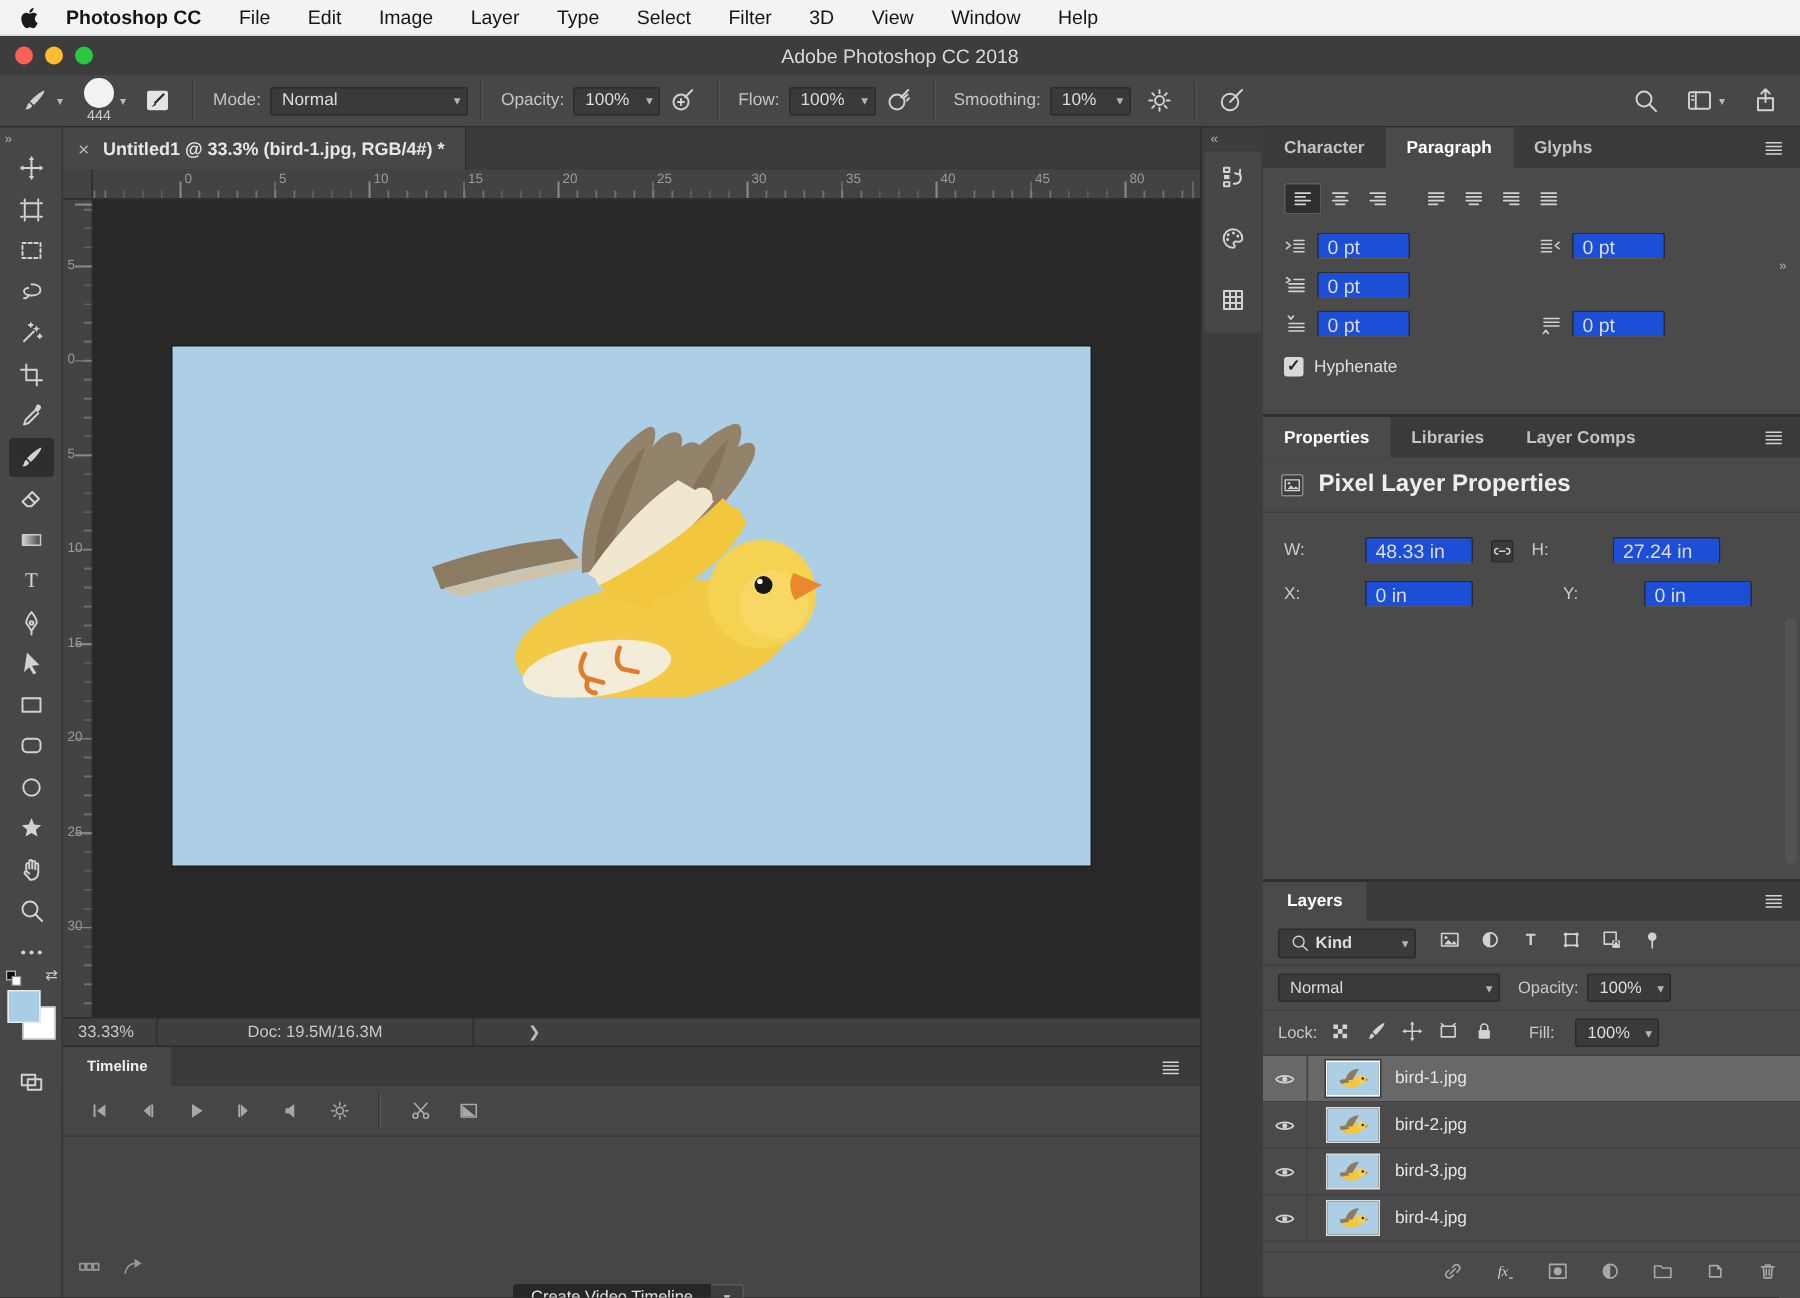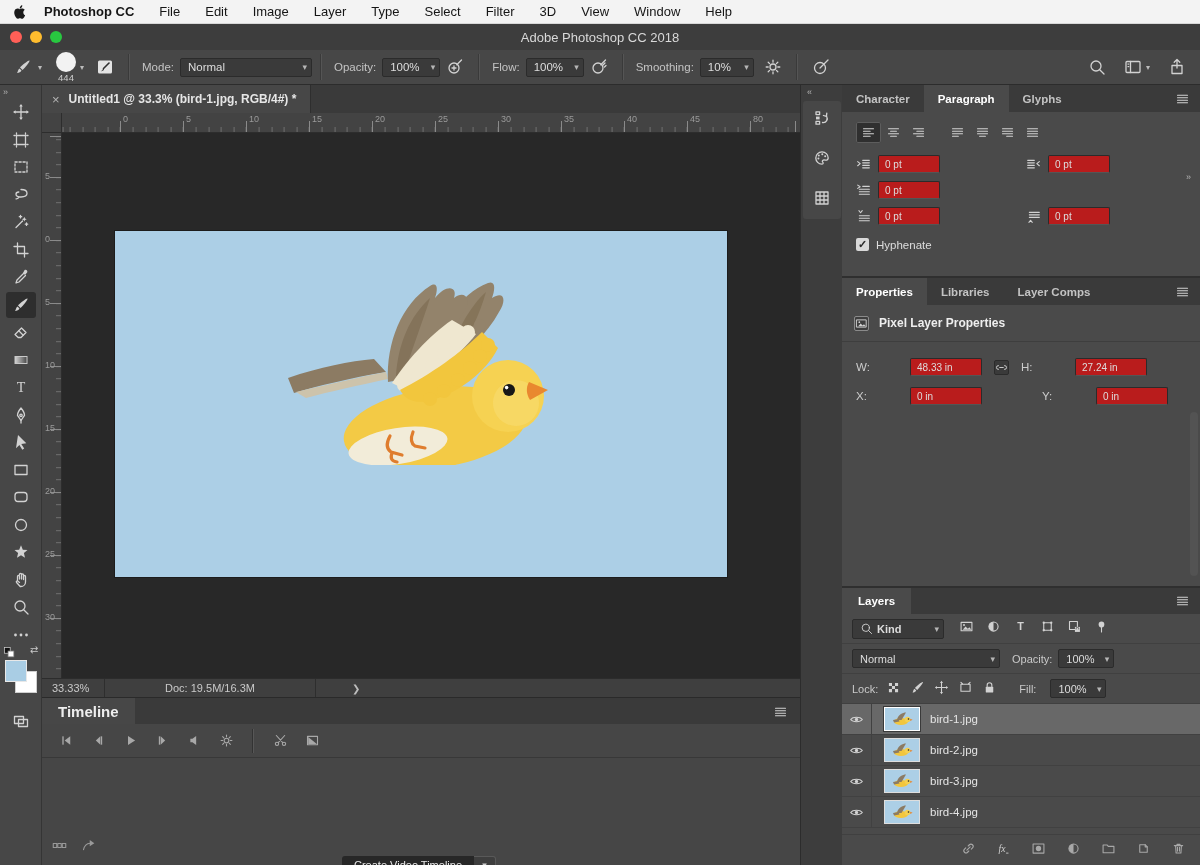--- a/index.html
+++ b/index.html
@@ -72,21 +72,21 @@
   .canvas{position:absolute;left:73px;top:98px;width:612px;height:346px;box-shadow:0 0 0 1px #1c1c1c;}
   .statusbar{height:19px;background:#3f3f3f;border-top:1px solid #2c2c2c;display:flex;align-items:center;
              font-size:11px;color:#c9c9c9;box-sizing:border-box;}
   .zoombox{width:62px;padding-left:10px;box-sizing:border-box;}
   .docbox{width:210px;text-align:center;border-left:1px solid #2e2e2e;border-right:1px solid #2e2e2e;height:100%;line-height:18px;}
   .statchev{margin-left:36px;color:#bdbdbd;font-size:10px;}
   
   .timeline{height:168px;display:flex;flex-direction:column;background:#464646;border-top:1px solid #2a2a2a;box-sizing:border-box;}
   .tl-tabbar{height:26px;background:#3a3a3a;display:flex;align-items:flex-end;}
   .tl-tab{height:26px;background:#474747;display:flex;align-items:center;padding:0 16px;
-          font-size:15px;font-weight:700;color:#eee;}
+          font-size:10px;font-weight:700;color:#eee;}
   .tl-menu{margin-left:auto;margin-right:12px;margin-bottom:5px;}
   .tl-controls{height:34px;display:flex;align-items:center;padding-left:8px;border-bottom:1px solid #383838;box-sizing:border-box;}
   .tl-btn{width:32px;height:24px;display:flex;align-items:center;justify-content:center;border-radius:2px;}
   .tl-div{width:1px;height:24px;background:#333;border-right:1px solid #575757;margin:0 10px;}
   .tl-content{position:relative;flex:1;}
   .tl-select{position:absolute;left:300px;top:98px;display:flex;height:17px;}
   .tl-select .val{background:#272727;color:#e8e8e8;font-size:11px;display:flex;align-items:center;
                   padding:0 12px;border-radius:3px 0 0 3px;}
   .tl-select .chevbox{width:22px;background:#3e3e3e;border:1px solid #595959;border-left:none;
                       border-radius:0 3px 3px 0;display:flex;align-items:center;justify-content:center;
@@ -107,31 +107,31 @@
   .collapse2{position:absolute;right:8px;top:87px;font-size:9px;color:#b5b5b5;letter-spacing:1px;z-index:3;}
   
   .para-content{padding:10px 12px 0 14px;position:relative;flex:1;}
   .alignrow{display:flex;align-items:center;margin-bottom:12px;}
   .alignbtn{width:25px;height:21px;display:flex;align-items:center;justify-content:center;border-radius:2px;}
   .alignbtn.sel{background:#2f2f2f;box-shadow:0 0 0 1px #5d5d5d inset;}
   .agap{width:14px;}
   .fieldgrid{display:grid;grid-template-columns:1fr 1fr;row-gap:8px;column-gap:8px;}
   .pfield{display:flex;align-items:center;gap:7px;height:18px;}
   .pfield .input{width:62px;}
-  .input{background:#b91c1c;border:1px solid #2b2b2b;border-bottom-color:#555;border-radius:2px;
-         height:18px;line-height:17px;font-size:10px;color:#ddd;padding:0 6px;box-sizing:border-box;}
+  .input{background:#1d4ed8;border:1px solid #2b2b2b;border-bottom-color:#555;border-radius:2px;
+         height:18px;line-height:17px;font-size:13px;color:#ddd;padding:0 6px;box-sizing:border-box;}
   .hyph{display:flex;align-items:center;gap:7px;margin-top:13px;font-size:11.5px;color:#ddd;}
   .checkbox{width:13px;height:13px;background:#d9d9d9;border-radius:2px;display:flex;align-items:center;
             justify-content:center;color:#2b2b2b;font-size:11px;font-weight:700;line-height:1;}
   
   .props-head{height:36px;display:flex;align-items:center;gap:10px;padding-left:12px;
               border-bottom:1px solid #3e3e3e;}
   .props-head .thumbico{width:24px;height:20px;border:1px solid #8a8a8a;border-radius:2px;
               display:flex;align-items:center;justify-content:center;background:#3e3e3e;}
-  .props-head .t{font-size:12px;font-weight:700;color:#eee;}
+  .props-head .t{font-size:16px;font-weight:700;color:#eee;}
   .props-fields{padding:16px 14px 0 14px;font-size:11.5px;color:#ccc;position:relative;flex:1;}
   .prow{display:flex;align-items:center;margin-bottom:11px;}
   .prow .lab{width:18px;}
   .prow .input{width:72px;margin-right:10px;margin-left:36px;}
   .linkbtn{width:26px;height:22px;background:#3a3a3a;border:1px solid #2b2b2b;border-radius:2px;
            display:flex;align-items:center;justify-content:center;margin:0 10px 0 2px;}
   .prow .lab2{width:18px;margin-left:2px;}
   .pscroll{position:absolute;right:2px;top:70px;bottom:10px;width:8px;background:#535353;border-radius:4px;}
   
   .lyr-tabbar{height:26px;background:#3a3a3a;display:flex;align-items:flex-end;}

